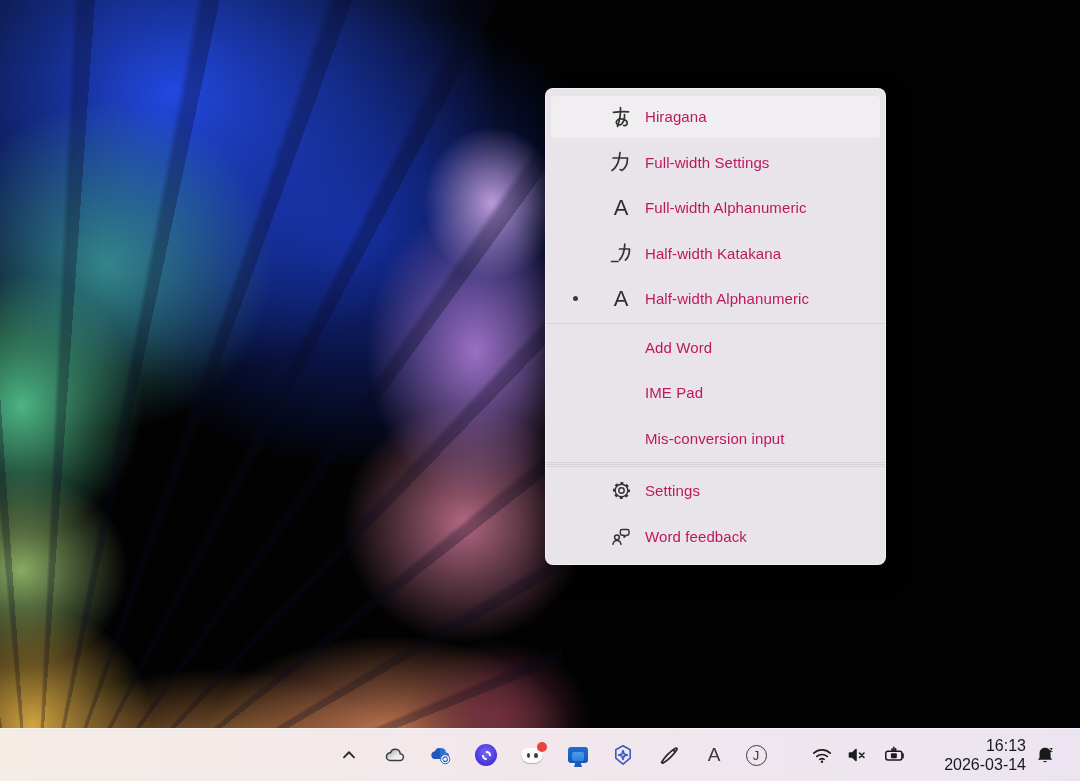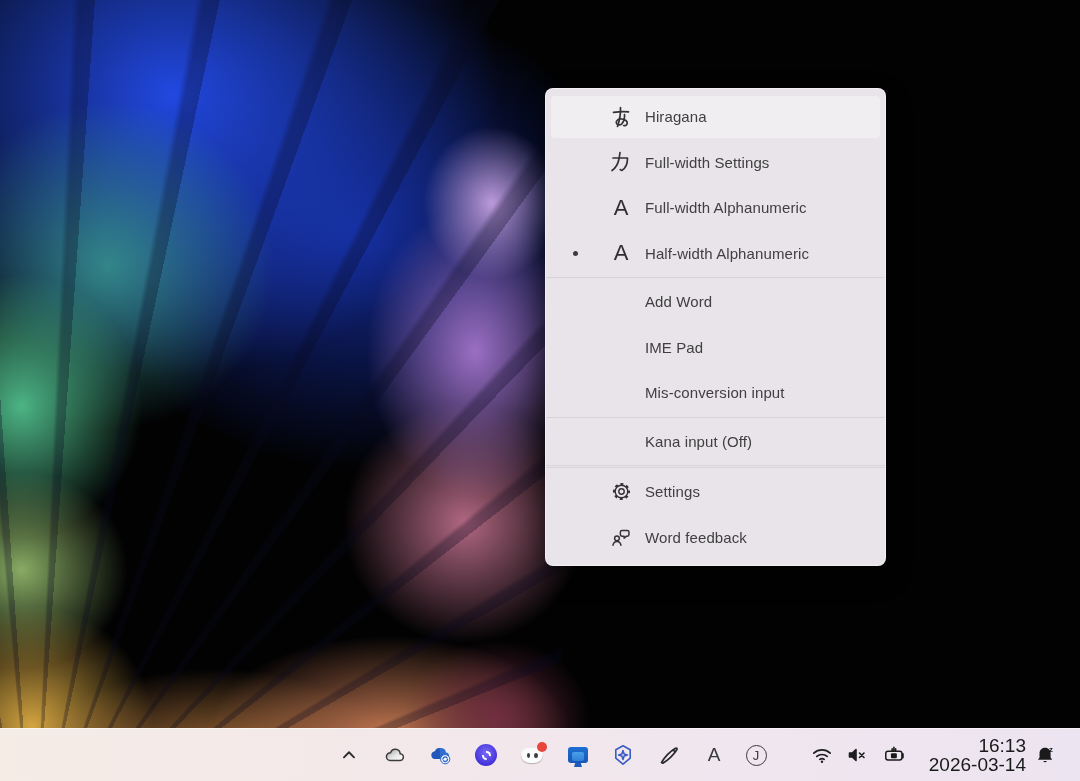--- a/index.html
+++ b/index.html
@@ -37,35 +37,35 @@
     padding-left:19px; cursor:default; }
   .mi.hover::before { content:""; position:absolute; left:5px; right:5px;
     top:2px; bottom:2px; background:#f1eef2; border-radius:4px; }
   .mi > * { position:relative; }
   .bullet-slot { width:20px; display:flex; justify-content:center; }
   .bullet-dot { width:5px; height:5px; border-radius:50%; background:#3c3c3c; }
   .mi-icon { width:32px; margin-left:20px; display:flex; justify-content:center;
     align-items:center; color:#333; }
   .mi-icon .alpha { font-size:22px; font-weight:400; color:#2f2f2f;
     transform:scaleY(1.02); }
-  .mi-label { margin-left:8px; font-size:15px; color:#404040; letter-spacing:.1px; }
+  .mi-label { margin-left:8px; font-size:15px; color:#be185d; letter-spacing:.1px; }
   .divider { height:1px; background:#d8d3d9; margin:1px 0; }
 
   
   .taskbar { position:absolute; left:0; bottom:0; width:1080px; height:53px;
     background:linear-gradient(90deg,#f5ece6 0%,#f3e8ea 38%,#efe6ef 70%,#ece4f0 100%);
     border-top:1px solid rgba(255,255,255,.55); }
   .tb-ic { position:absolute; top:14px; width:24px; height:24px;
     display:flex; align-items:center; justify-content:center; }
   .tb-text { font-size:19px; color:#3a3a3a; }
   .jcircle { width:21px; height:21px; border:1.7px solid #3a3a3a; border-radius:50%;
     display:flex; align-items:center; justify-content:center;
     font-size:13px; font-weight:500; color:#3a3a3a; }
   .clock { position:absolute; right:54px; top:7px; text-align:right;
-    font-size:19px; line-height:19px; color:#1a1a1a; }
+    font-size:16px; line-height:19px; color:#1a1a1a; }
   .appcircle { width:22px; height:22px; border-radius:50%;
     background:radial-gradient(circle at 50% 40%, #7b6bf5, #3f2fd8 75%);
     display:flex; align-items:center; justify-content:center; }
   .appcircle .burst { width:9px; height:9px; border:2px dashed #fff; border-radius:50%; }
   .discord { position:relative; width:22px; height:15px; background:#fbfbfb;
     border-radius:7px 7px 9px 9px; box-shadow:0 1px 1px rgba(0,0,0,.25);
     display:flex; align-items:center; justify-content:center; gap:4px; }
   .discord i { width:3.5px; height:5px; background:#3a3f45; border-radius:50%; }
   .discord .dot { position:absolute; right:-4px; top:-6px; width:10px; height:10px;
     background:#e8453c; border-radius:50%; }
@@ -108,20 +108,31 @@
   </div>
 
   <div class="mi">
     <span class="bullet-slot"></span>
     <span class="mi-icon">
       <span class="alpha">A</span>
     </span>
     <span class="mi-label">Full-width Alphanumeric</span>
   </div>
 
+  <div class="mi">
+    <span class="bullet-slot"></span>
+    <span class="mi-icon">
+      <svg width="26" height="26" viewBox="0 0 26 26" fill="none" stroke="#333" stroke-width="1.7" stroke-linecap="round" stroke-linejoin="round">
+        <path d="M3.5 21.5 H10"></path>
+        <path d="M11.5 9 H21.5 C21.5 13.5 20.5 17.5 17.5 20"></path>
+        <path d="M16.8 4 L16.3 9 C15.6 13.5 14 17.2 11.5 19.8"></path>
+      </svg>
+    </span>
+    <span class="mi-label">Half-width Katakana</span>
+  </div>
 
   <div class="mi">
     <span class="bullet-slot">
       <span class="bullet-dot"></span>
     </span>
     <span class="mi-icon">
       <span class="alpha">A</span>
     </span>
     <span class="mi-label">Half-width Alphanumeric</span>
   </div>
@@ -141,25 +152,20 @@
   </div>
 
   <div class="mi">
     <span class="bullet-slot"></span>
     <span class="mi-icon"></span>
     <span class="mi-label">Mis-conversion input</span>
   </div>
 
   <div class="divider"></div>
 
-  <div class="mi">
-    <span class="bullet-slot"></span>
-    <span class="mi-icon"></span>
-    <span class="mi-label">Kana input (Off)</span>
-  </div>
 
 
   <div class="divider"></div>
 
 
   <div class="divider"></div>
 
   <div class="mi">
     <span class="bullet-slot"></span>
     <span class="mi-icon">

